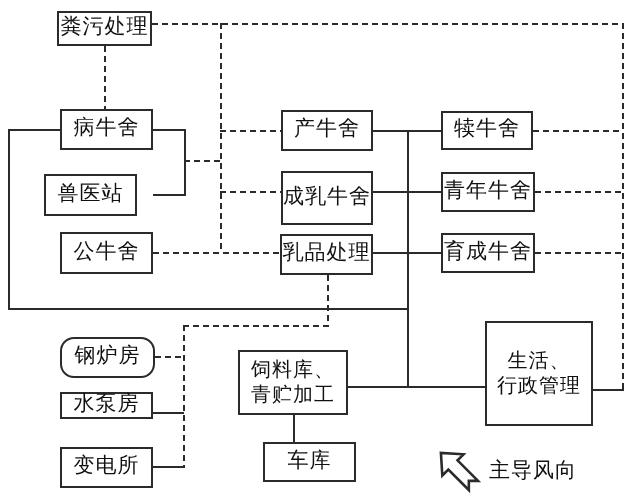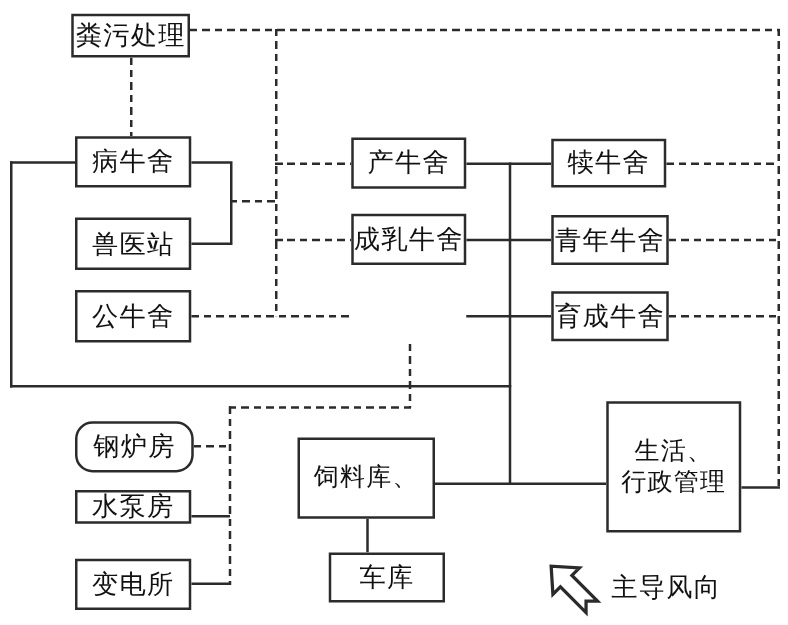--- a/index.html
+++ b/index.html
@@ -1,18 +1,18 @@
 <!DOCTYPE html>
 <html><head>
 <meta charset="utf-8">
 <style>
   html,body{margin:0;padding:0;background:#ffffff;}
   #canvas{
     position:relative;width:630px;height:500px;background:#ffffff;overflow:hidden;
-    font-family:Liberation Serif, serif;color:#111;
+    font-family:Liberation Mono, monospace;color:#111;
   }
   .box{
     position:absolute;background:#ffffff;border:2px solid #2b2b2b;
     display:flex;align-items:center;justify-content:center;
     font-size:21px;letter-spacing:1px;text-align:center;box-sizing:border-box;
     z-index:3;line-height:1.25;
   }
   .box .two-line{display:block;}
   .hs,.vs{position:absolute;background:#2b2b2b;z-index:1;}
   .hs{height:2px;}
@@ -30,36 +30,39 @@
 <div id="canvas">
 
   <div class="box" style="left:57px;top:11px;width:95px;height:35px;">
     <span>粪污处理</span>
   </div>
 
   <div class="box" style="left:60px;top:109px;width:93px;height:41px;">
     <span>病牛舍</span>
   </div>
 
-  <div class="box" style="left:60px;top:174px;width:93px;height:42px;">
+  <div class="box" style="left:44px;top:174px;width:93px;height:42px;">
     <span>兽医站</span>
   </div>
 
   <div class="box" style="left:60px;top:232px;width:93px;height:42px;">
     <span>公牛舍</span>
   </div>
 
   <div class="box" style="left:281px;top:110px;width:92px;height:41px;">
     <span>产牛舍</span>
   </div>
 
-  <div class="box" style="left:281px;top:171px;width:92px;height:41px;">
+  <div class="box" style="left:281px;top:171px;width:92px;height:54px;">
     <span>成乳牛舍</span>
   </div>
 
+  <div class="box" style="left:280px;top:234px;width:93px;height:41px;">
+    <span>乳品处理</span>
+  </div>
 
   <div class="box" style="left:441px;top:111px;width:92px;height:39px;">
     <span>犊牛舍</span>
   </div>
 
   <div class="box" style="left:441px;top:172px;width:94px;height:40px;">
     <span>青年牛舍</span>
   </div>
 
   <div class="box" style="left:441px;top:233px;width:94px;height:40px;">
@@ -74,20 +77,21 @@
     <span>水泵房</span>
   </div>
 
   <div class="box" style="left:60px;top:447px;width:93px;height:41px;">
     <span>变电所</span>
   </div>
 
   <div class="box" style="left:238px;top:350px;width:110px;height:65px;font-size:20px;">
     <span class="two-line">
       <span class="two-line">饲料库、</span>
+      <span class="two-line">青贮加工</span>
     </span>
   </div>
 
   <div class="box" style="left:247px;top:442px;width:93px;height:40px;margin-left:16px;">
     <span>车库</span>
   </div>
 
   <div class="box" style="left:485px;top:321px;width:108px;height:105px;font-size:20px;">
     <span class="two-line">
       <span class="two-line">生活、</span>

